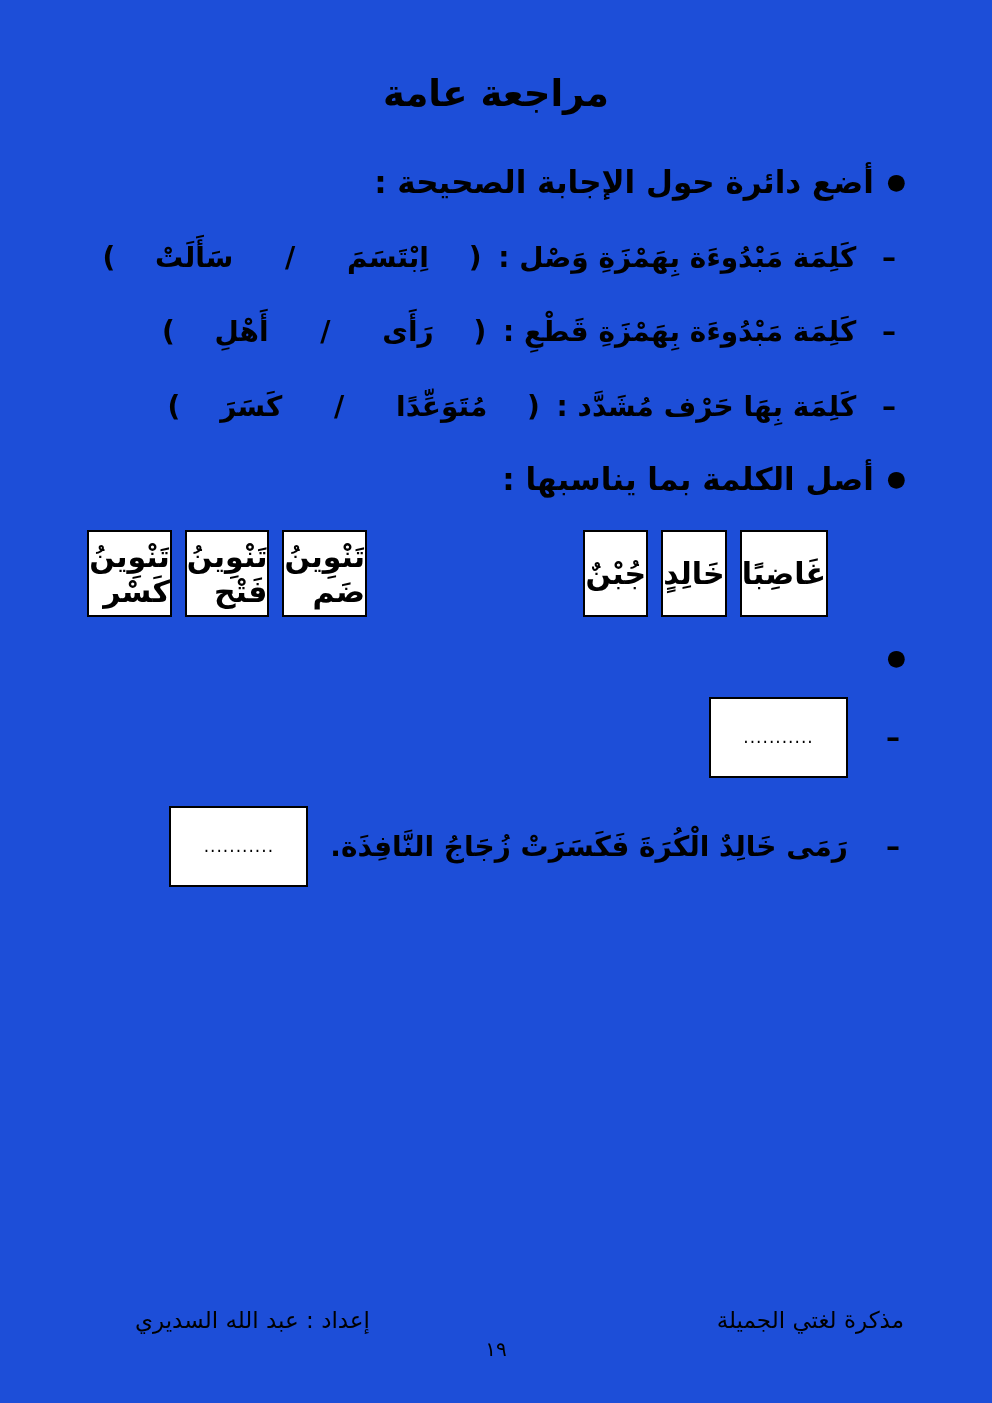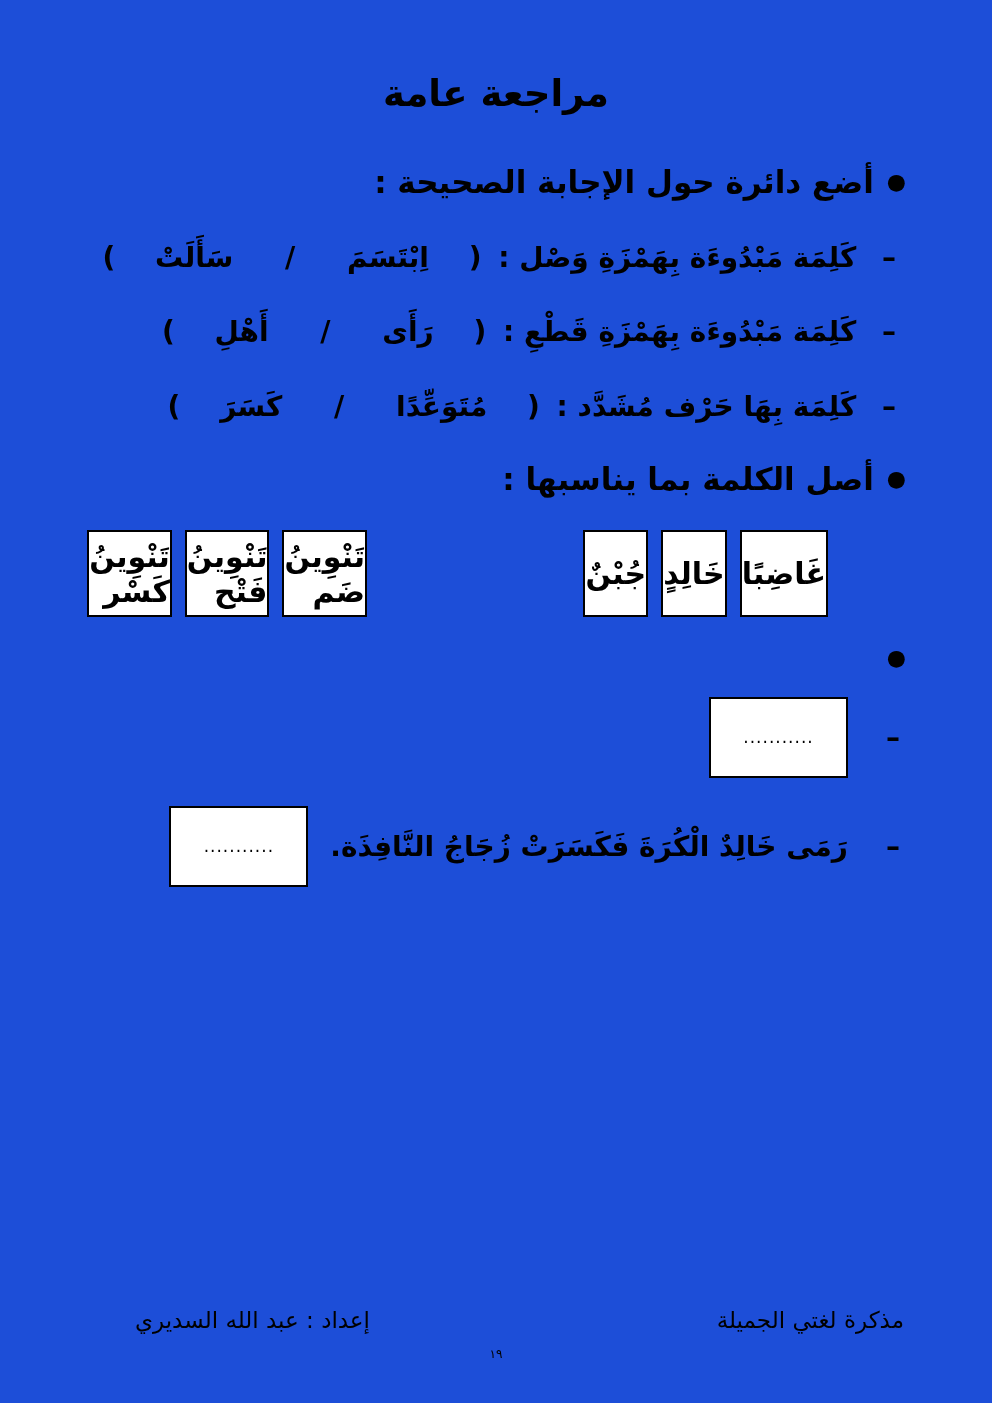--- a/index.html
+++ b/index.html
@@ -97,21 +97,21 @@
     padding-right: 88px;
     padding-left: 135px;
     font-size: 23px;
     font-weight: normal;
   }
   .page-number {
     position: absolute;
     left: 0; right: 0;
     bottom: 42px;
     text-align: center;
-    font-size: 12px;
+    font-size: 20px;
   }
 </style>
 </head>
 <body>
 
 <div class="page">
 
   <h1 class="title">مراجعة عامة</h1>
 
   <div>

